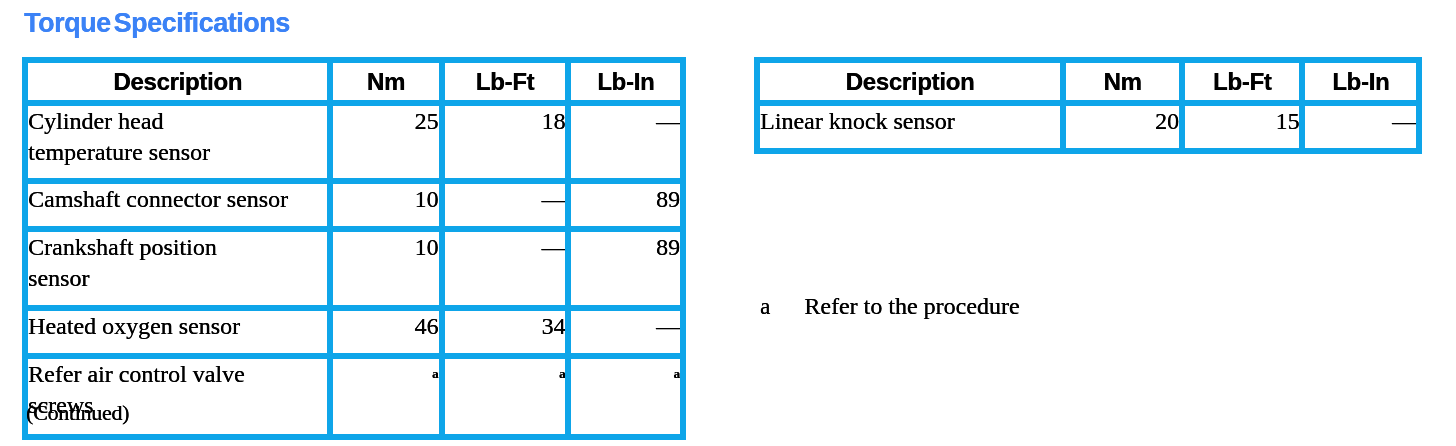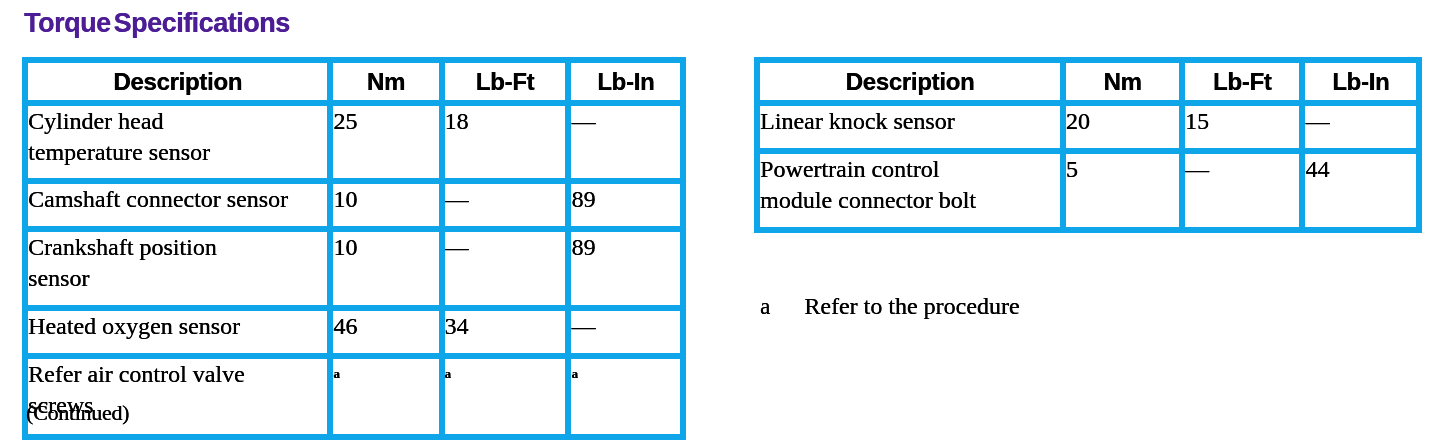--- a/index.html
+++ b/index.html
@@ -19,21 +19,21 @@
   }
   .page-title {
     position: absolute;
     left: 24px;
     top: 8px;
     font-family: "Liberation Sans", sans-serif;
     font-weight: bold;
     font-size: 27px;
     letter-spacing: -0.5px;
     word-spacing: -4px;
-    color: #4c1d95;
+    color: #3b82f6;
   }
   table.spec {
     position: absolute;
     top: 57px;
     border-collapse: collapse;
     table-layout: fixed;
     background: #fff;
     border: 3px solid #000;
   }
   table.spec.left  { left: 22px;  width: 664px; }
@@ -56,21 +56,21 @@
     font-size: 24px;
     line-height: 31px;
     text-align: left;
     vertical-align: top;
     padding: 3px 6px 3px 8px;
     white-space: pre-line;
   }
   td.num {
     font-size: 24px;
     line-height: 31px;
-    text-align: left;
+    text-align: right;
     vertical-align: top;
     padding-top: 4px;
   }
   td.num.fn {
     font-size: 13px;
     font-weight: bold;
     line-height: 16px;
     padding-top: 7px;
   }
   tr.h42 td { height: 42px; }
@@ -167,27 +167,20 @@
       <th>Nm</th>
       <th>Lb-Ft</th>
       <th>Lb-In</th>
     </tr>
     <tr class="h42">
       <td class="desc">Linear knock sensor</td>
       <td class="num">20</td>
       <td class="num">15</td>
       <td class="num">—</td>
     </tr>
-    <tr class="h73">
-      <td class="desc">Powertrain control
-module connector bolt</td>
-      <td class="num">5</td>
-      <td class="num">—</td>
-      <td class="num">44</td>
-    </tr>
   </tbody>
     </table>
 
   <div class="footnote">
     <span class="marker">a</span>
     <span class="text">Refer to the procedure</span>
   </div>
 
 </div>
 

